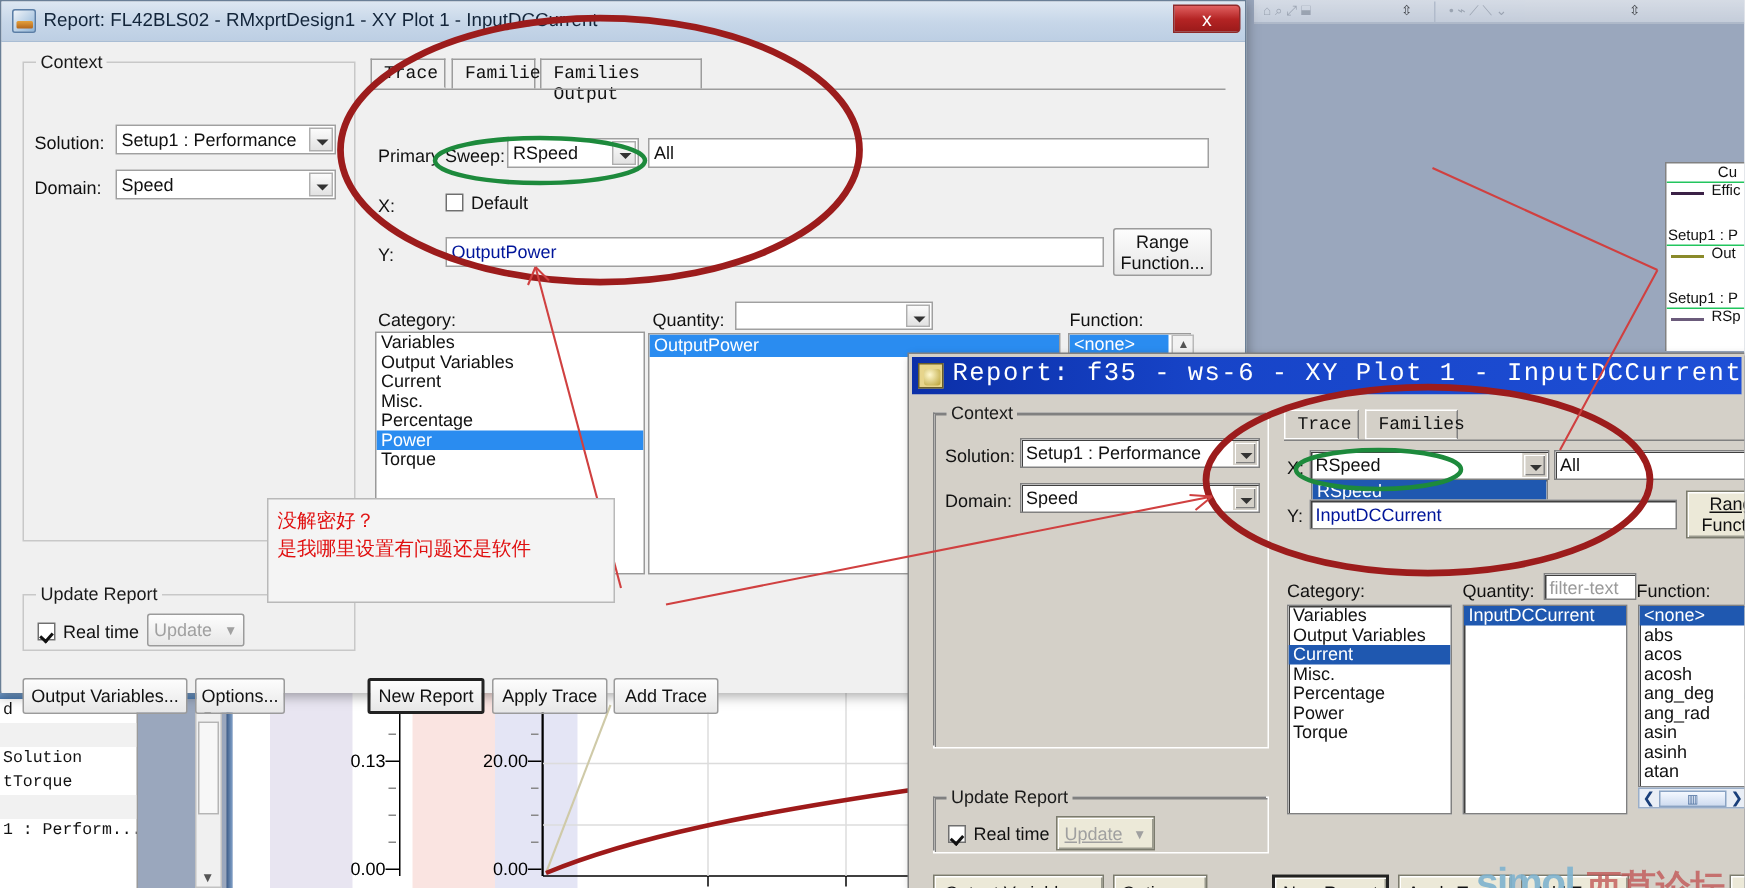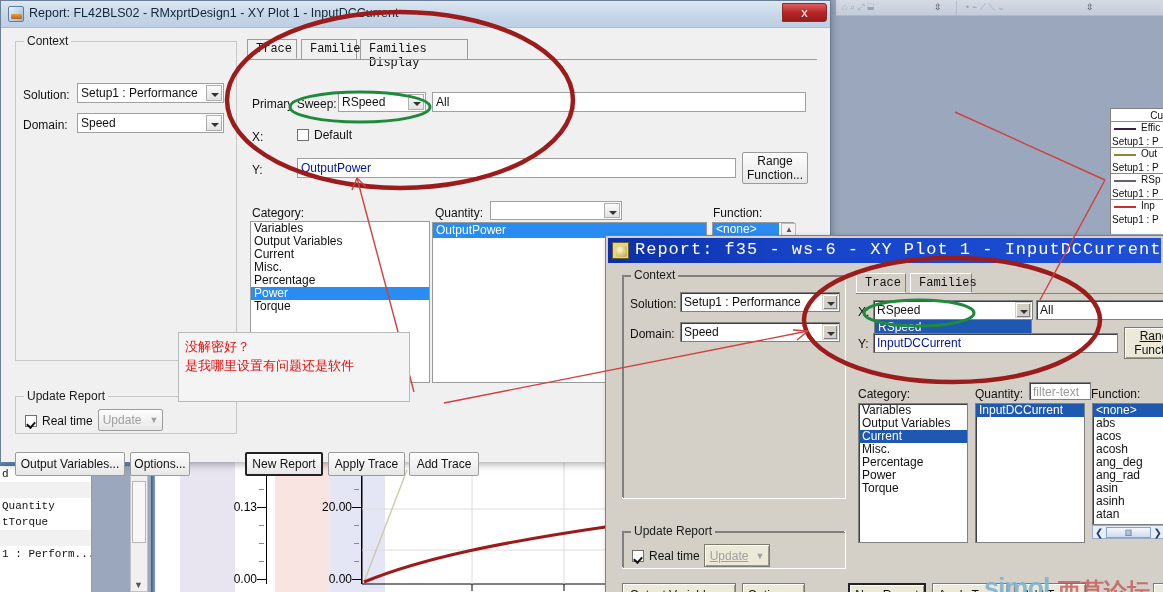--- a/index.html
+++ b/index.html
@@ -34,25 +34,25 @@
     position: absolute; top: 2px; font-size: 9px; color: #222;
   }
 
   
   .legend-panel {
     position: absolute; left: 1110px; top: 108px; width: 53px; height: 126px;
     background: #fff; border-left: 1px solid #818181; border-top: 1px solid #818181;
     font-family: "Liberation Sans", sans-serif; font-size: 10px; color: #111;
     overflow: hidden;
   }
-  .legend-head { text-align: right; padding: 1px 0 0 0; font-size: 10px; }
+  .legend-head { text-align: right; padding: 1px 5px 0 0; font-size: 10px; }
   .legend-row { height: 15px; position: relative; }
   .legend-swatch { position: absolute; left: 3px; top: 6px; width: 22px; height: 2px; }
   .legend-name { position: absolute; left: 30px; top: 0px; font-size: 10px; }
-  .legend-sub { font-size: 10px; padding-left: 1px; }
+  .legend-sub { font-size: 10px; padding-left: 1px; margin-top: 16px; }
   .legend-sep { border-top: 1px solid #22c55e; }
 
   
   .chart-area {
     position: absolute; left: 155px; top: 462px; width: 1008px; height: 130px;
     background: #fff; overflow: hidden;
   }
   .band { position: absolute; top: 0; height: 130px; opacity: .45; }
   .axis-col { position: absolute; top: 0; width: 120px; height: 130px; }
   .axis-lab {
@@ -370,21 +370,21 @@
         <line x1="764" y1="122" x2="764" y2="129"></line>
       </g>
       <path d="M2,120 L45,8" stroke="#cfcaa8" stroke-width="1.4" fill="none"></path>
       <path d="M2,120 C 60,96 140,80 250,64 C 380,47 560,28 798,13" stroke="#9e1a1a" stroke-width="3" fill="none"></path>
     </svg>
   </div>
 
   <div class="bg-list">
     <div class="bl-row">d</div>
     <div class="bl-row alt"></div>
-    <div class="bl-row">Quantity</div>
+    <div class="bl-row">Solution</div>
     <div class="bl-row">tTorque</div>
     <div class="bl-row alt"></div>
     <div class="bl-row">1 : Perform...</div>
   </div>
   <div class="bg-scroll">
     <div class="arr" style="top:1px">▲</div>
     <div class="thumb" style="top:14px"></div>
     <div class="arr" style="bottom:1px">▼</div>
   </div>
   <div class="bg-divider"></div>
@@ -408,21 +408,21 @@
       </div>
       <span class="lab" style="left:22px; top:90px">Domain:</span>
       <div class="combo" style="left:76px; top:85px; width:147px; height:20px">
         <span>Speed</span>
         <span class="arrowbox"></span>
       </div>
 
       <div class="tabs" style="left:246px; top:11px; width:570px; height:21px">
         <div class="tab active" style="left:0px; width:50px">Trace</div>
         <div class="tab" style="left:54px; width:56px">Families</div>
-        <div class="tab" style="left:113px; width:108px">Families Display</div>
+        <div class="tab" style="left:113px; width:108px">Families Output</div>
       </div>
       <div class="tabline" style="left:246px; top:31px; width:570px"></div>
 
       <span class="lab" style="left:251px; top:69px">Primary Sweep:</span>
       <div class="combo" style="left:337px; top:64px; width:88px; height:20px">
         <span>RSpeed</span>
         <span class="arrowbox"></span>
       </div>
       <div class="tfield black" style="left:431px; top:64px; width:374px; height:20px">All</div>
 

